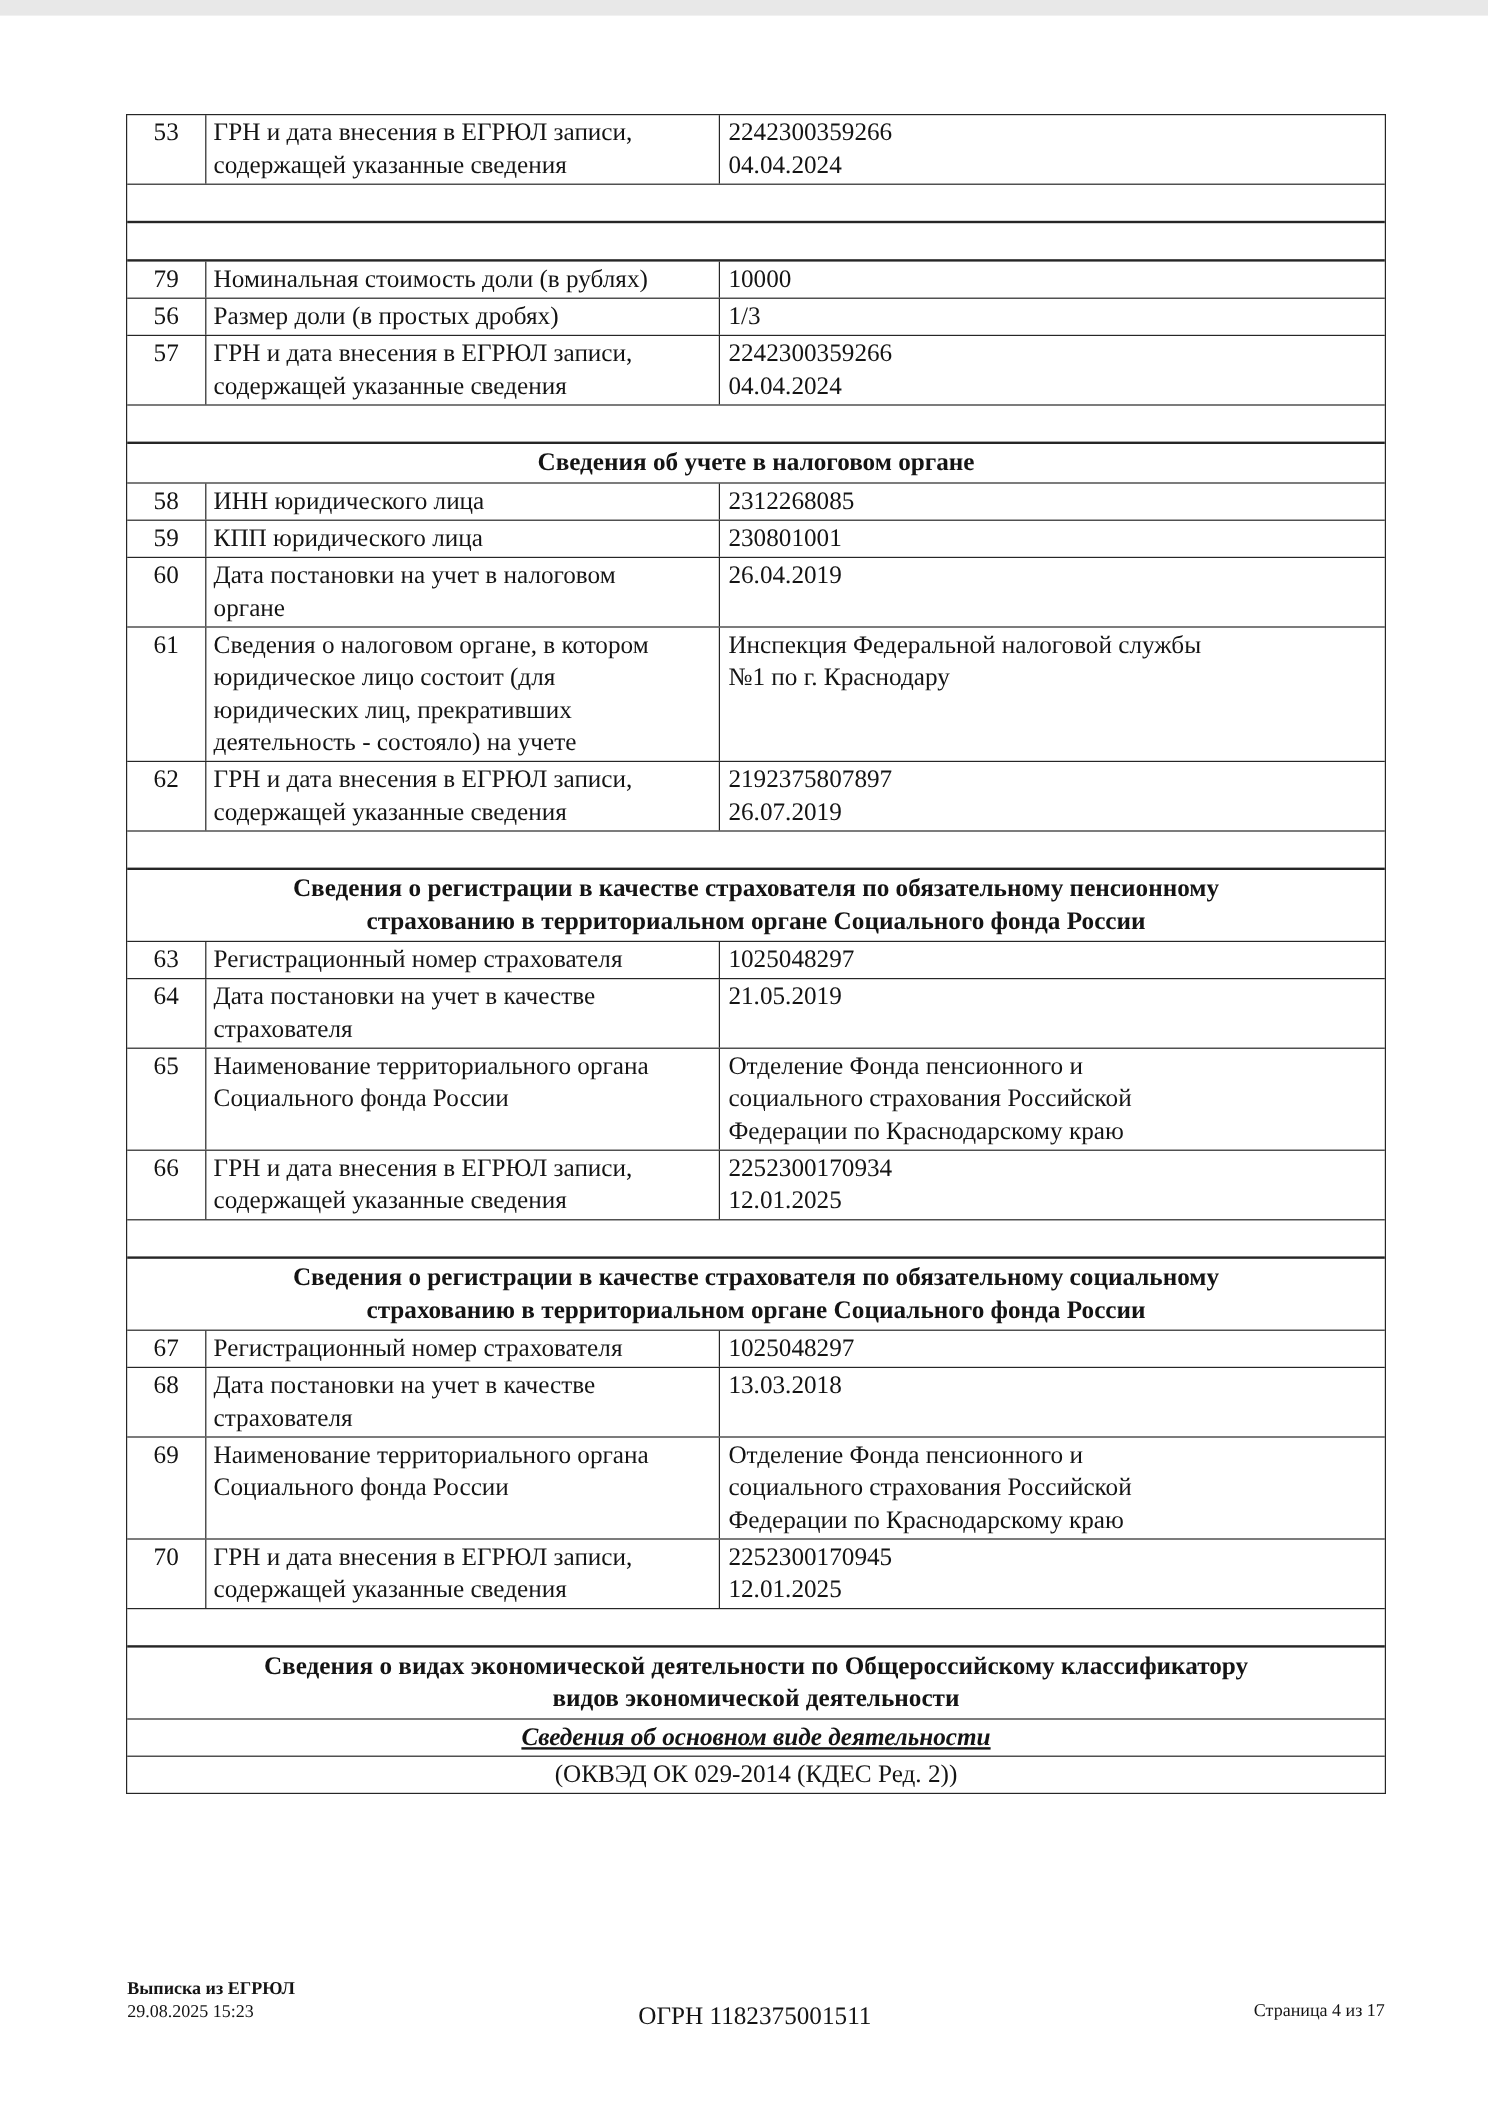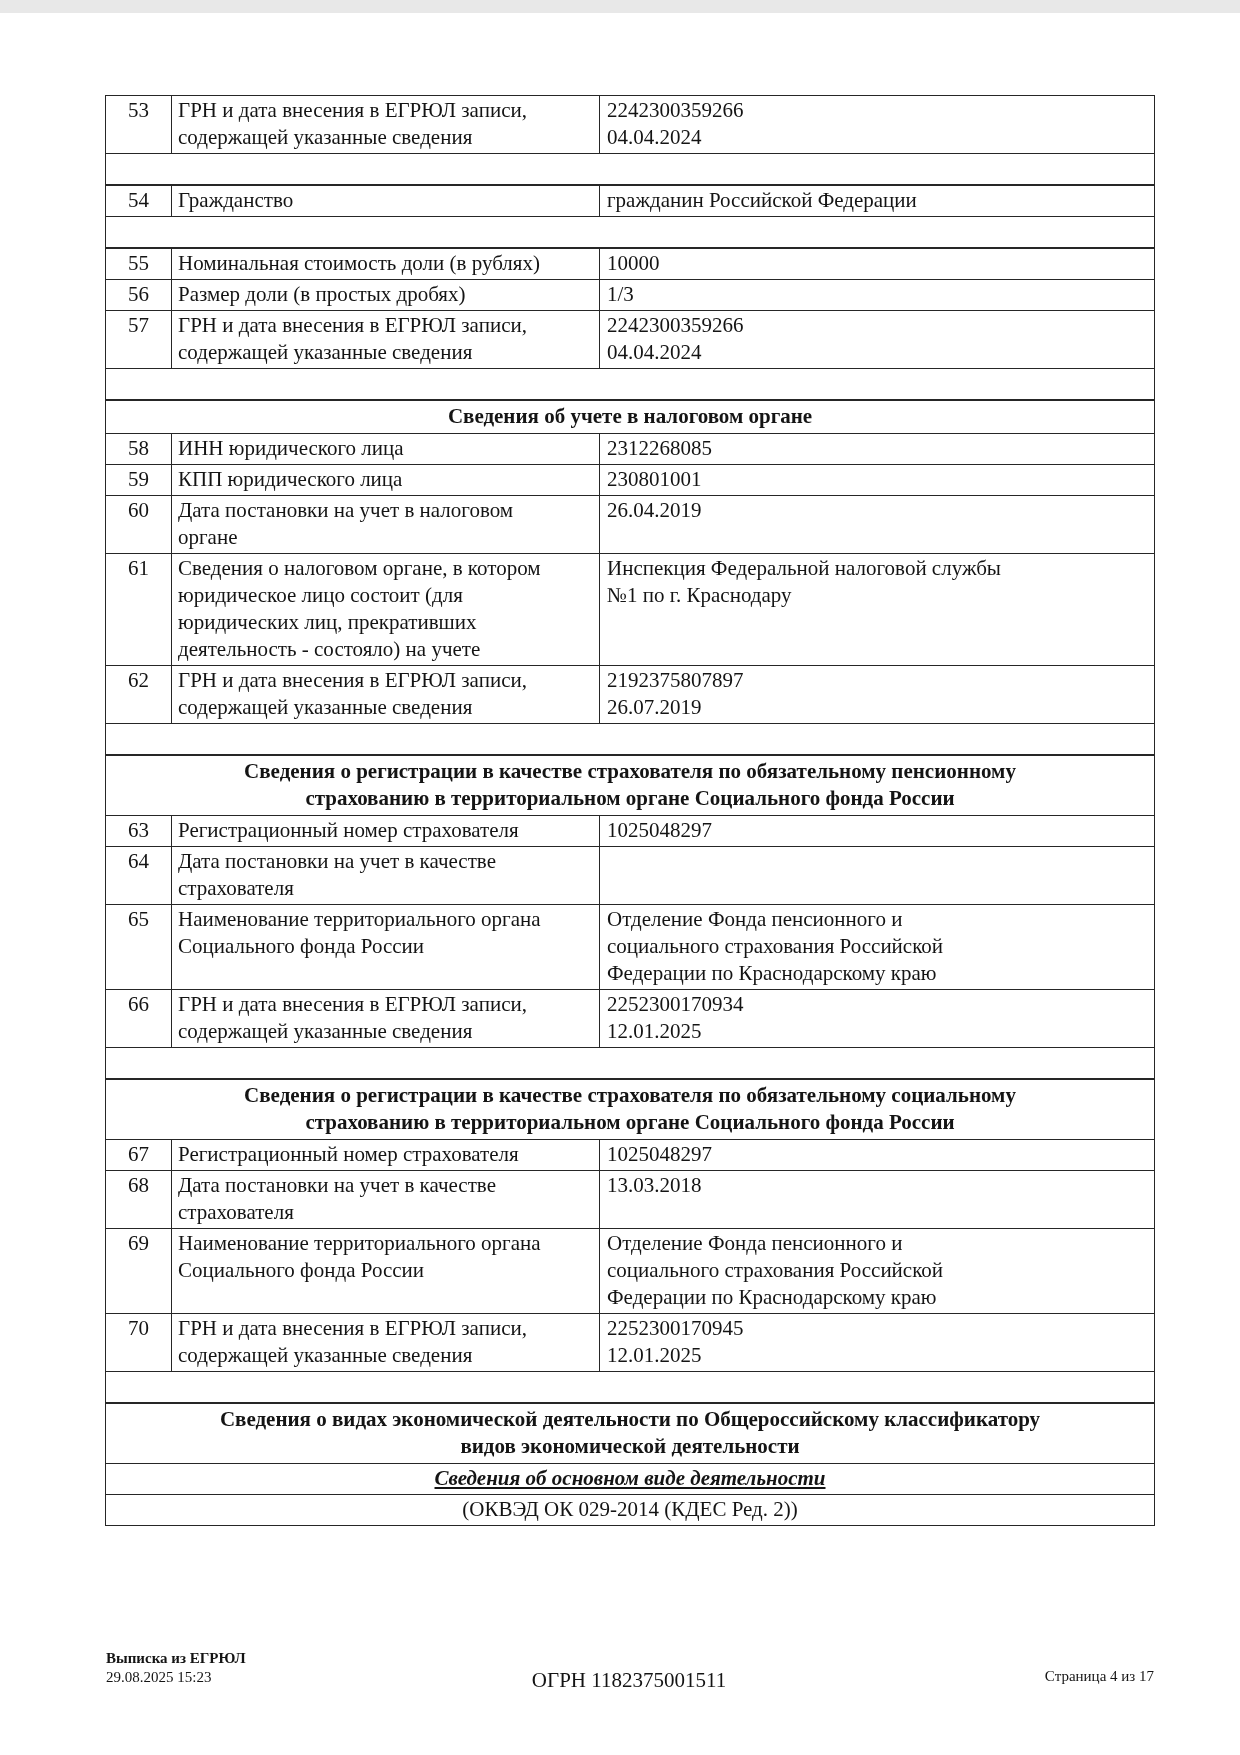--- a/index.html
+++ b/index.html
@@ -58,28 +58,23 @@
   <div class="doc-table">
 
     <div class="block r">
       <div class="num">53</div>
       <div class="lbl">ГРН и дата внесения в ЕГРЮЛ записи,
 содержащей указанные сведения</div>
       <div class="val">2242300359266
 04.04.2024</div>
     </div>
     <div class="block spacer"></div>
-    <div class="block r">
-      <div class="num">54</div>
-      <div class="lbl">Гражданство</div>
-      <div class="val">гражданин Российской Федерации</div>
-    </div>
     <div class="block spacer"></div>
     <div class="block r">
-      <div class="num">55</div>
+      <div class="num">79</div>
       <div class="lbl">Номинальная стоимость доли (в рублях)</div>
       <div class="val">10000</div>
     </div>
     <div class="block r">
       <div class="num">56</div>
       <div class="lbl">Размер доли (в простых дробях)</div>
       <div class="val">1/3</div>
     </div>
     <div class="block r">
       <div class="num">57</div>
@@ -127,20 +122,21 @@
 страхованию в территориальном органе Социального фонда России</div>
     <div class="block r">
       <div class="num">63</div>
       <div class="lbl">Регистрационный номер страхователя</div>
       <div class="val">1025048297</div>
     </div>
     <div class="block r">
       <div class="num">64</div>
       <div class="lbl">Дата постановки на учет в качестве
 страхователя</div>
+      <div class="val">21.05.2019</div>
     </div>
     <div class="block r">
       <div class="num">65</div>
       <div class="lbl">Наименование территориального органа
 Социального фонда России</div>
       <div class="val">Отделение Фонда пенсионного и
 социального страхования Российской
 Федерации по Краснодарскому краю</div>
     </div>
     <div class="block r">

